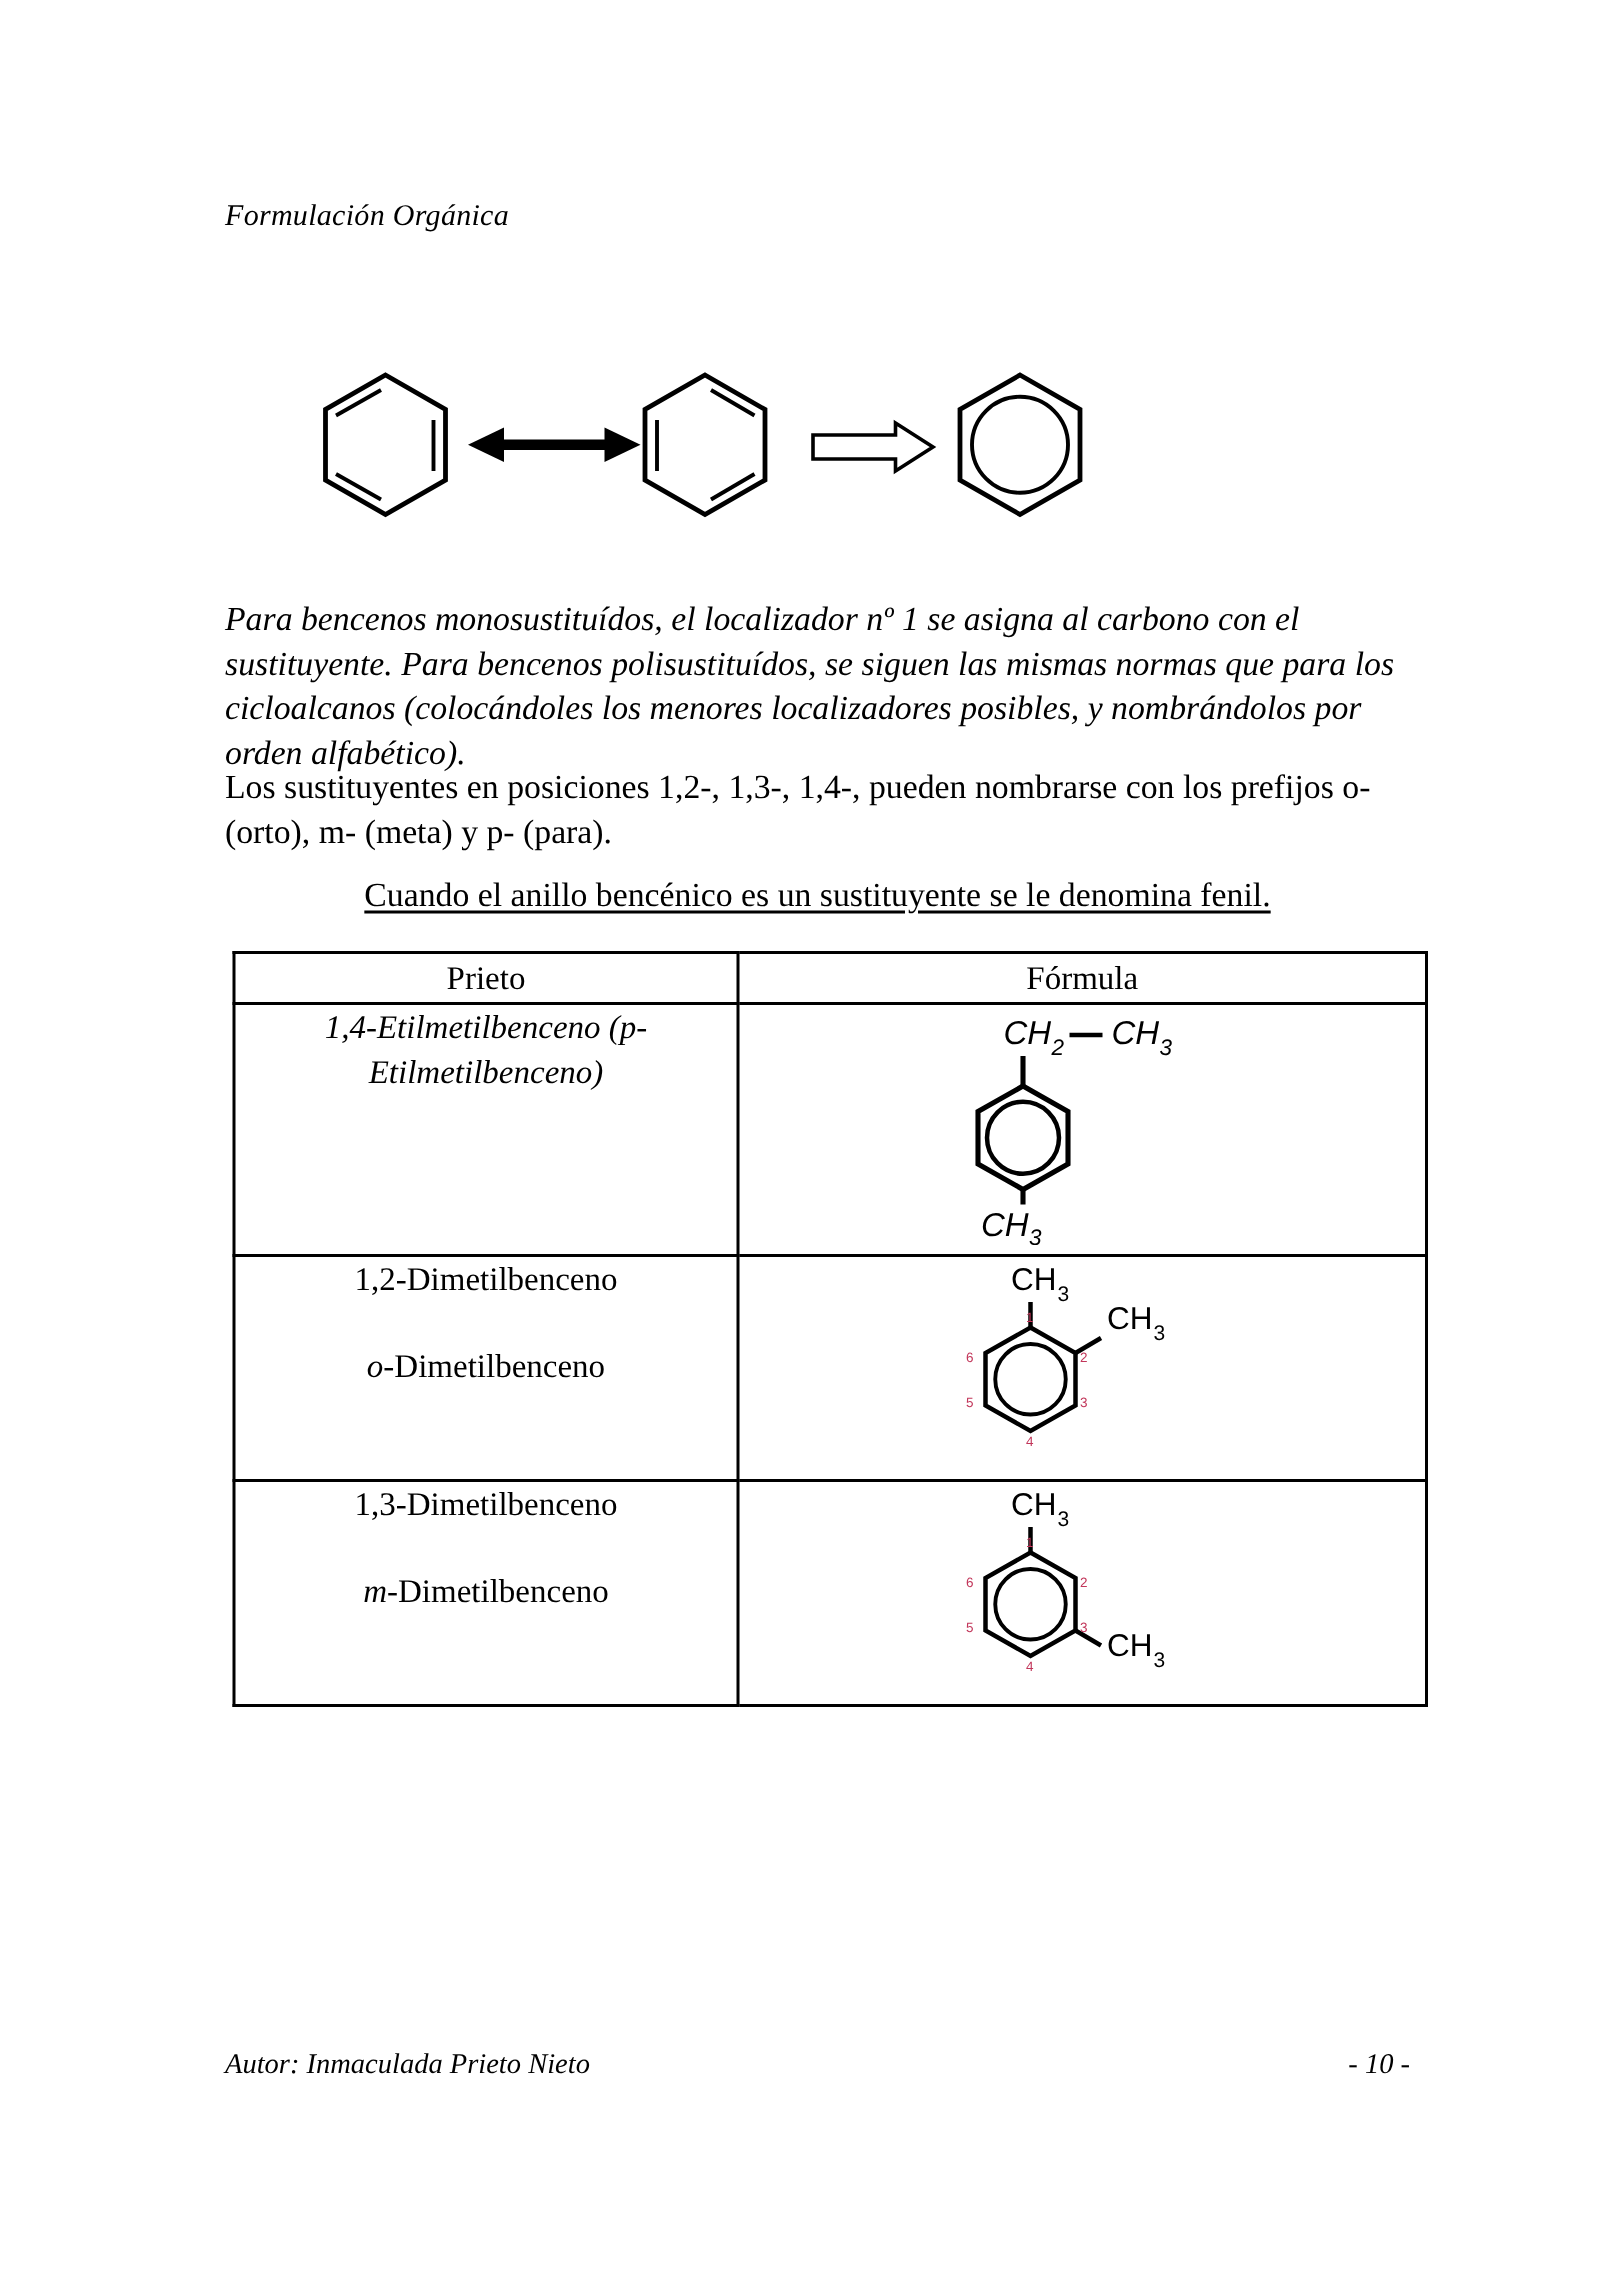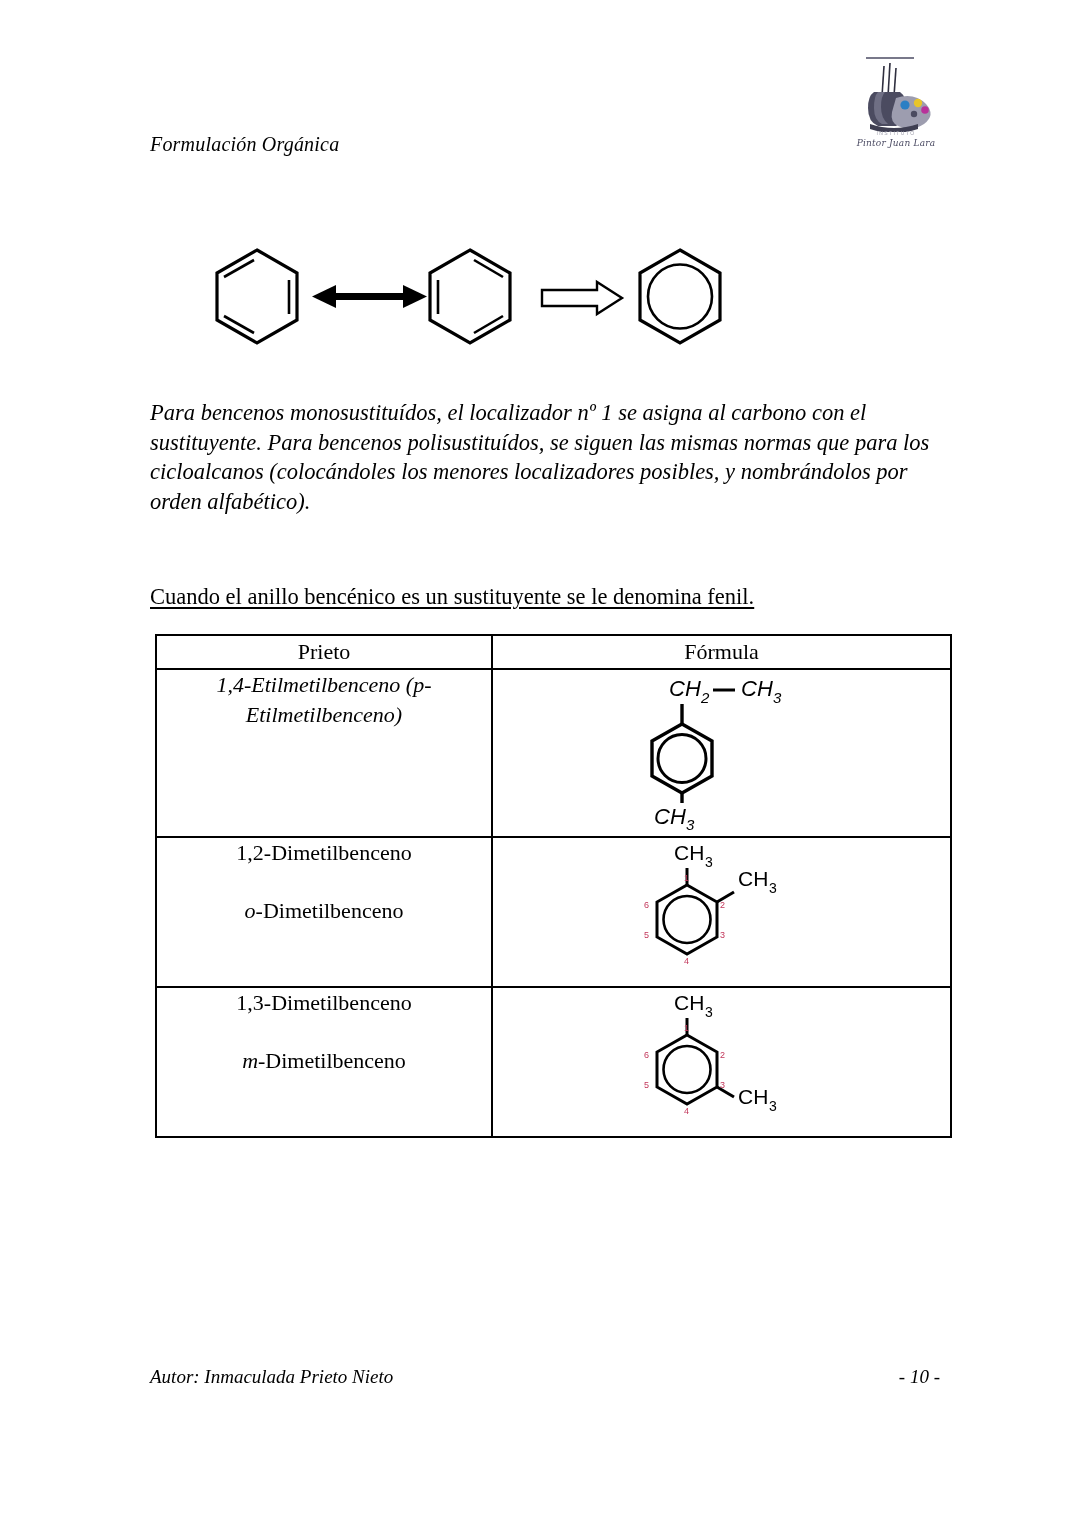--- a/index.html
+++ b/index.html
@@ -84,20 +84,21 @@
   #para2 { top: 510px; }
   .underlined {
     position: absolute;
     left: 150px;
     top: 582px;
     width: 790px;
     font-size: 22.5px;
     line-height: 29.5px;
     text-decoration: underline;
     text-underline-offset: 3px;
+    text-align: center;
   }
 
   
   .tbl {
     position: absolute;
     left: 155px;
     top: 634px;
     width: 795px;
     border-collapse: collapse;
     table-layout: fixed;
@@ -156,42 +157,20 @@
     font-family: "Liberation Sans", sans-serif;
   }
 </style>
 </head>
 <body>
 
 <div class="page">
 
   <div class="doc-header">Formulación Orgánica</div>
 
-  <div class="logo">
-    <svg width="96" height="80" viewBox="0 0 96 80">
-      <line x1="18" y1="6" x2="66" y2="6" stroke="#4b4b63" stroke-width="1.6"></line>
-
-      <line x1="36" y1="14" x2="34" y2="44" stroke="#2f2f3f" stroke-width="1.6"></line>
-      <line x1="42" y1="11" x2="40" y2="44" stroke="#2f2f3f" stroke-width="1.6"></line>
-      <line x1="48" y1="16" x2="46" y2="44" stroke="#2f2f3f" stroke-width="1.6"></line>
-
-      <path d="M26 40 q-6 4 -6 16 q0 14 10 18 l18 0 q10 -4 10 -18 q0 -12 -6 -16 z" fill="#4b4b60"></path>
-      <path d="M30 40 q-4 4 -4 16 q0 12 8 16 l6 0 q-7 -6 -7 -17 q0 -11 4 -15 z" fill="#6f6f84"></path>
-
-      <path d="M48 46 q18 -6 30 6 q10 11 -2 20 q-12 8 -26 2 q-8 -4 -6 -14 z" fill="#9d9daf"></path>
-      <circle cx="57" cy="53" r="4.6" fill="#2b7fc4"></circle>
-      <circle cx="70" cy="51" r="4.2" fill="#e8c52a"></circle>
-      <circle cx="77" cy="58" r="3.8" fill="#b8329a"></circle>
-      <circle cx="66" cy="62" r="3.2" fill="#4b4b60"></circle>
-
-      <path d="M22 72 q24 8 48 0 l0 5 q-24 8 -48 0 z" fill="#3f3f52"></path>
-    </svg>
-    <div class="logo-institute">INSTITUTO</div>
-    <div class="logo-wordmark">Pintor Juan Lara</div>
-  </div>
 
   <div class="resonance">
     <svg width="540" height="122" viewBox="0 0 540 122">
       <g fill="none" stroke="#000" stroke-width="3.2">
 
         <g>
           <polygon points="45,12 85,35 85,82 45,105 5,82 5,35"></polygon>
           <line x1="42" y1="22" x2="12" y2="39" stroke-width="2.6"></line>
           <line x1="77" y1="42" x2="77" y2="76" stroke-width="2.6"></line>
           <line x1="12" y1="78" x2="42" y2="95" stroke-width="2.6"></line>
@@ -216,20 +195,21 @@
         <polygon points="215,58.5 191,47 191,70"></polygon>
       </g>
 
       <g fill="#ffffff" stroke="#000" stroke-width="2.4">
         <polygon points="330,52 385,52 385,44 410,60 385,76 385,68 330,68"></polygon>
       </g>
     </svg>
   </div>
 
   <div class="para" id="para1">Para bencenos monosustituídos, el localizador nº 1 se asigna al carbono con el sustituyente. Para bencenos polisustituídos, se siguen las mismas normas que para los cicloalcanos (colocándoles los menores localizadores posibles, y nombrándolos por orden alfabético).</div>
+  <div class="para" id="para2">Los sustituyentes en posiciones 1,2-, 1,3-, 1,4-, pueden nombrarse con los prefijos o- (orto), m- (meta) y p- (para).</div>
   <div class="underlined">Cuando el anillo bencénico es un sustituyente se le denomina fenil.</div>
 
   <table class="tbl">
     <colgroup>
       <col class="col-name">
       <col class="col-form">
     </colgroup>
     <thead>
       <tr>
         <th class="th-cell">Prieto</th>

